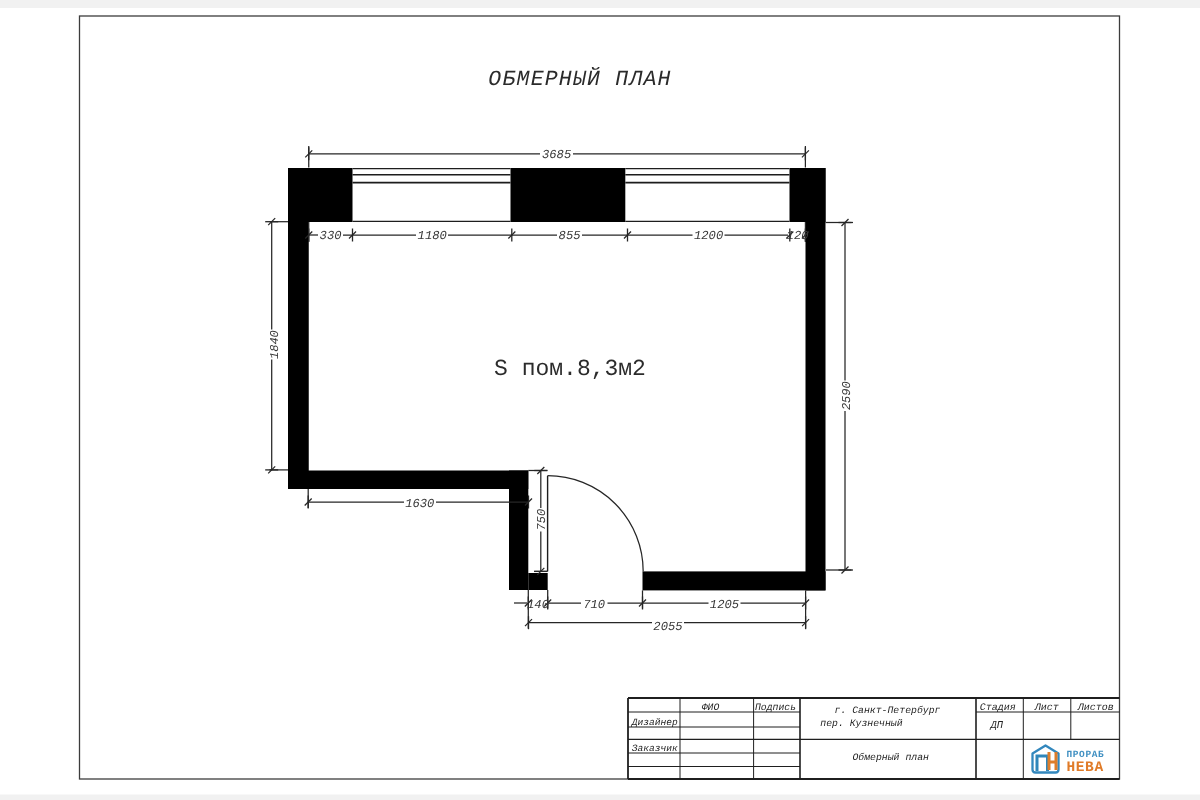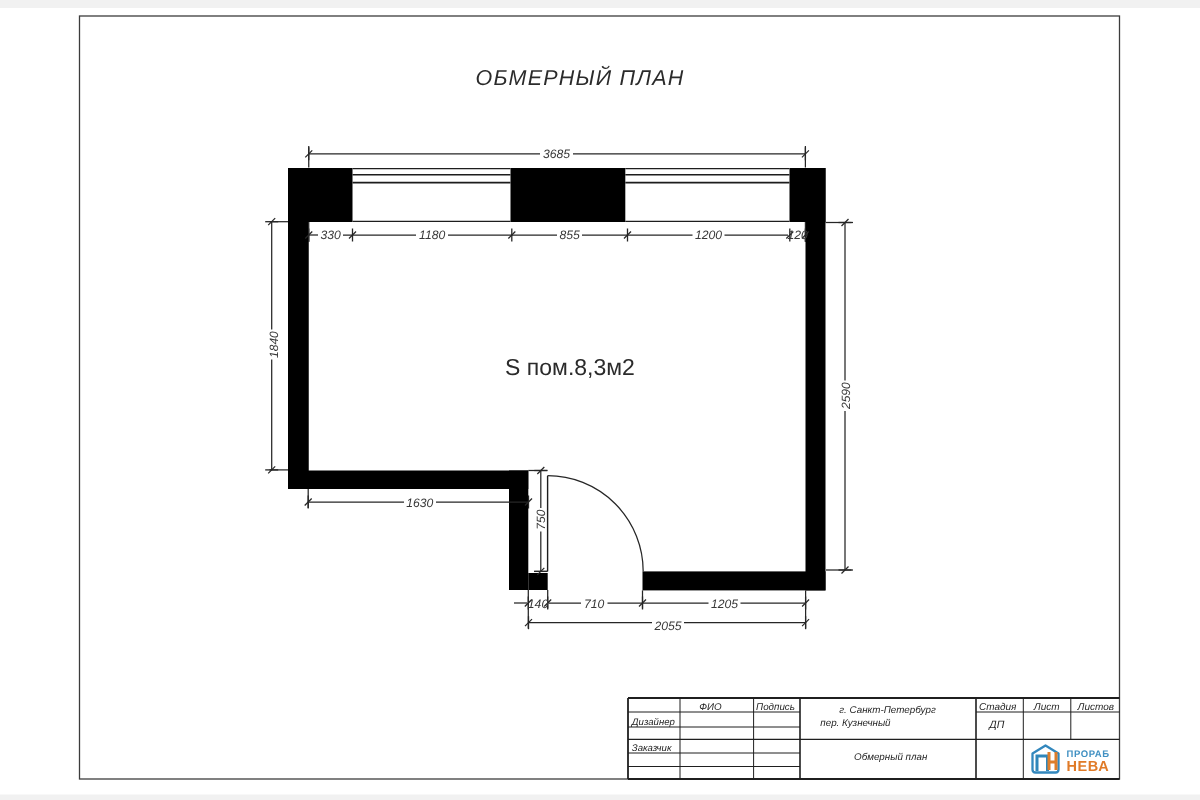--- a/index.html
+++ b/index.html
@@ -1,17 +1,17 @@
 <!DOCTYPE html>
 <html><head>
 <meta charset="utf-8">
 <style>
   html,body{margin:0;padding:0;background:#fff;}
   #page{position:relative;width:1200px;height:800px;background:#fff;overflow:hidden;
-        font-family:Liberation Sans, sans-serif;}
+        font-family:Liberation Mono, monospace;}
   svg{position:absolute;left:0;top:0;}
 </style>
 </head>
 <body>
 <div id="page">
 <svg width="1200" height="800" viewBox="0 0 1200 800" text-rendering="geometricPrecision">
   <defs>
 
     <g id="tv">
       <line x1="0" y1="-6.5" x2="0" y2="6.5" stroke="#262626" stroke-width="1.3"></line>

